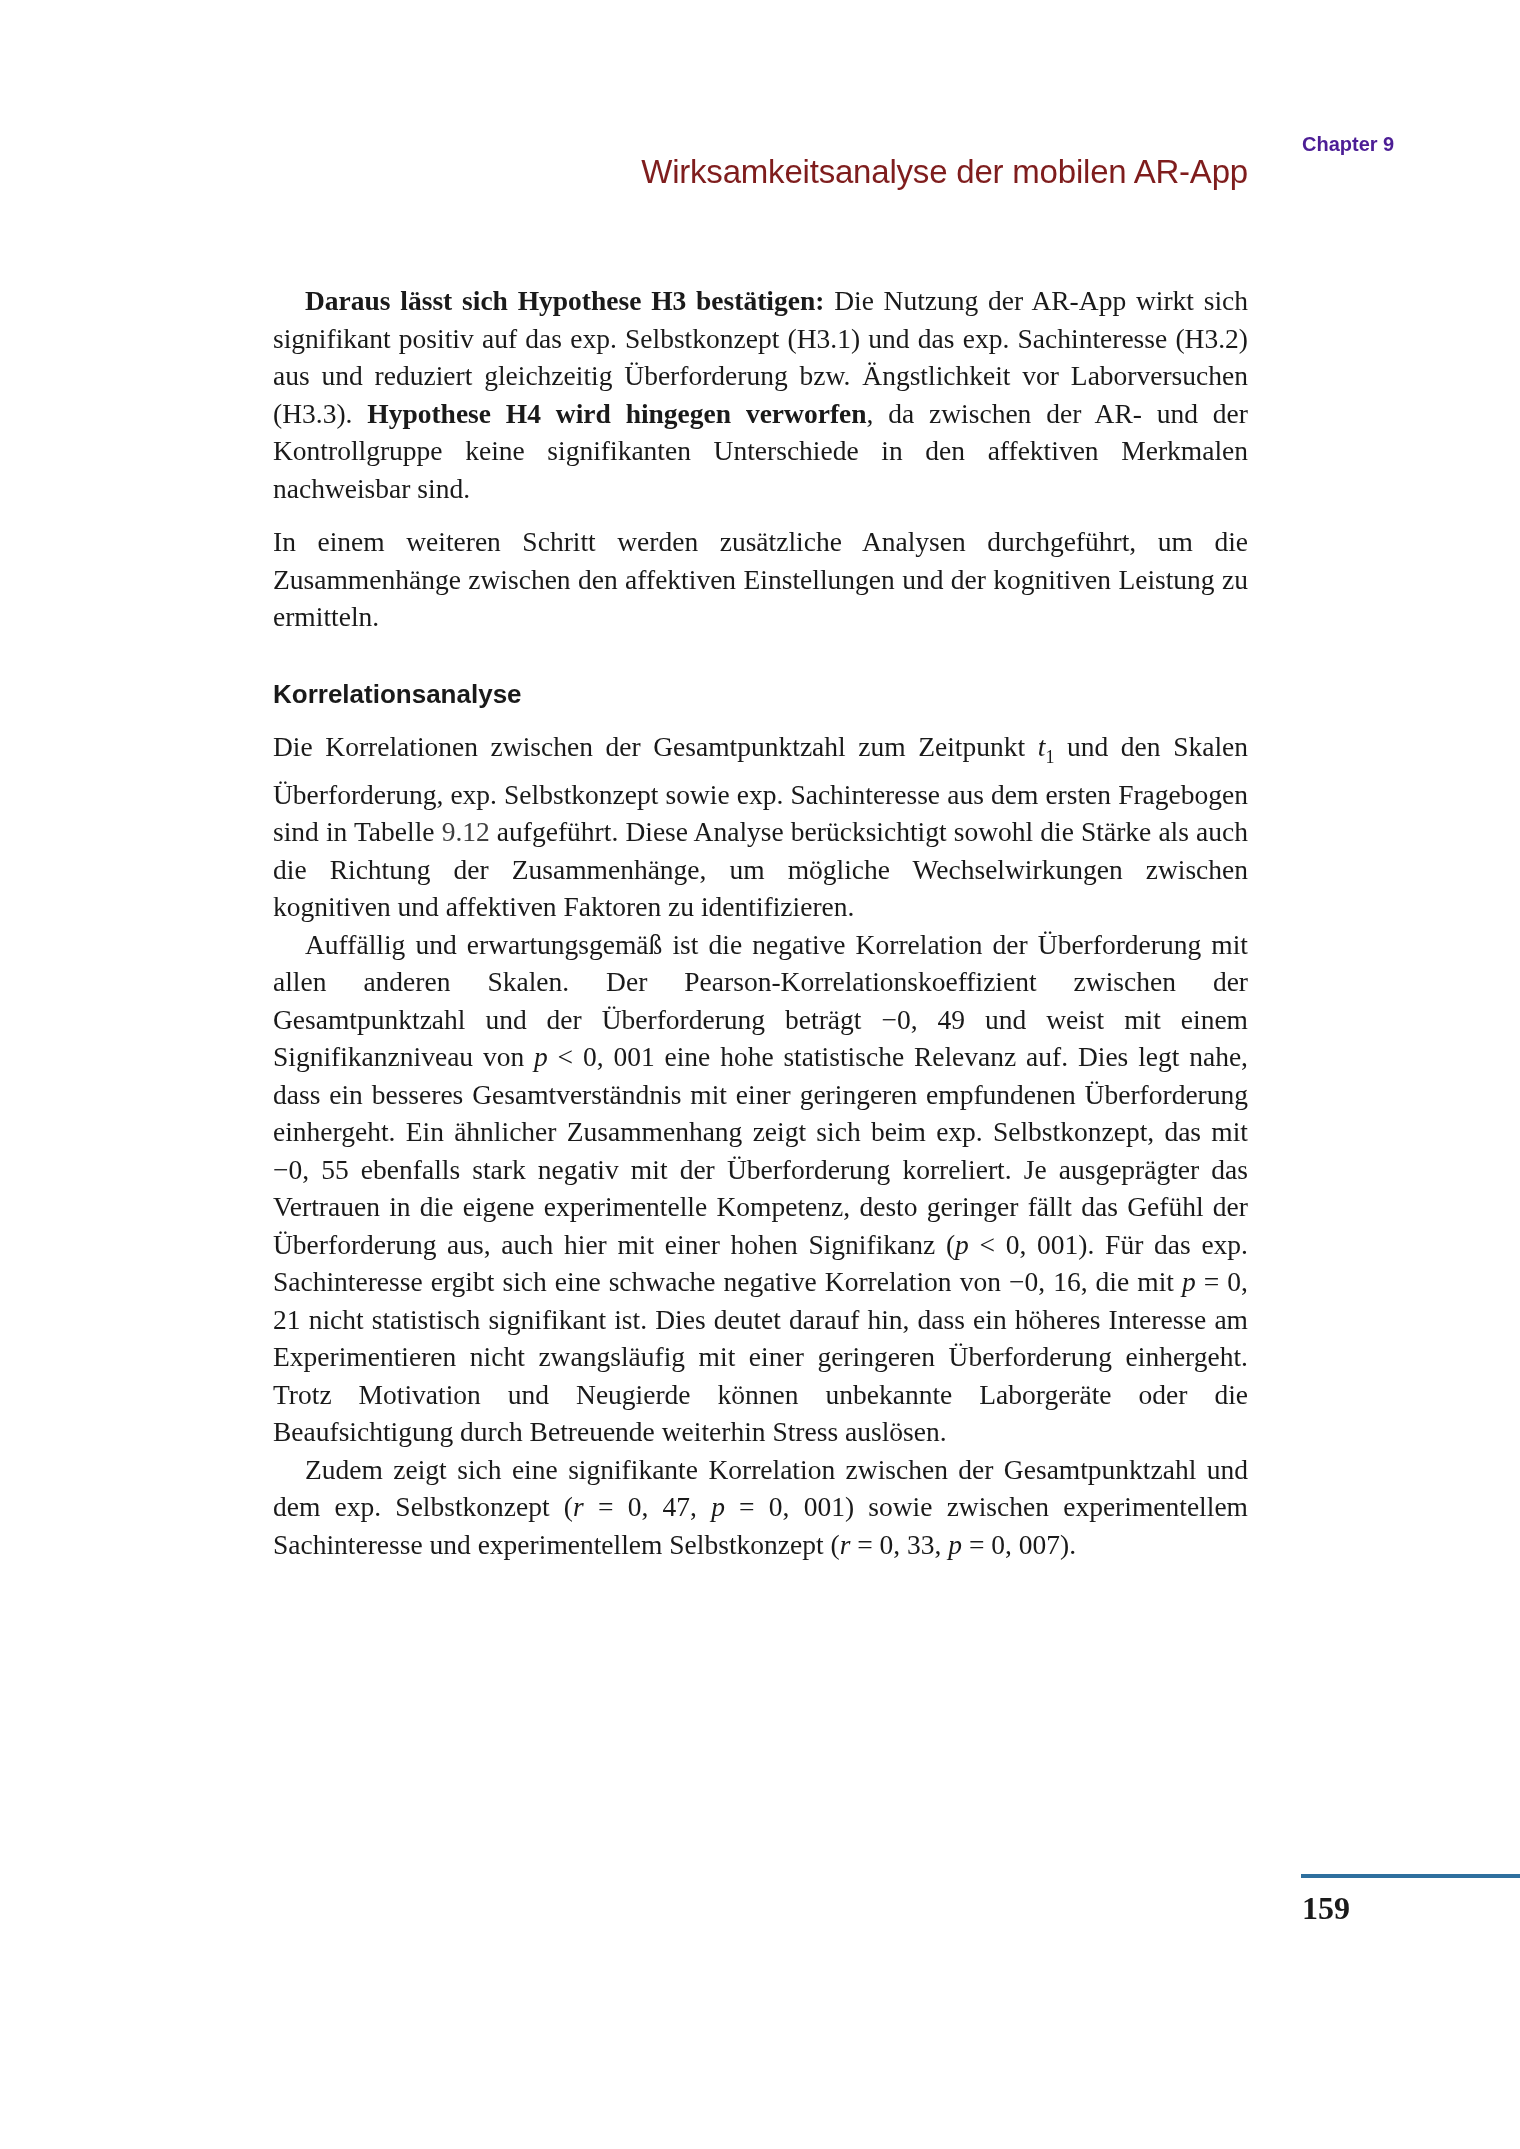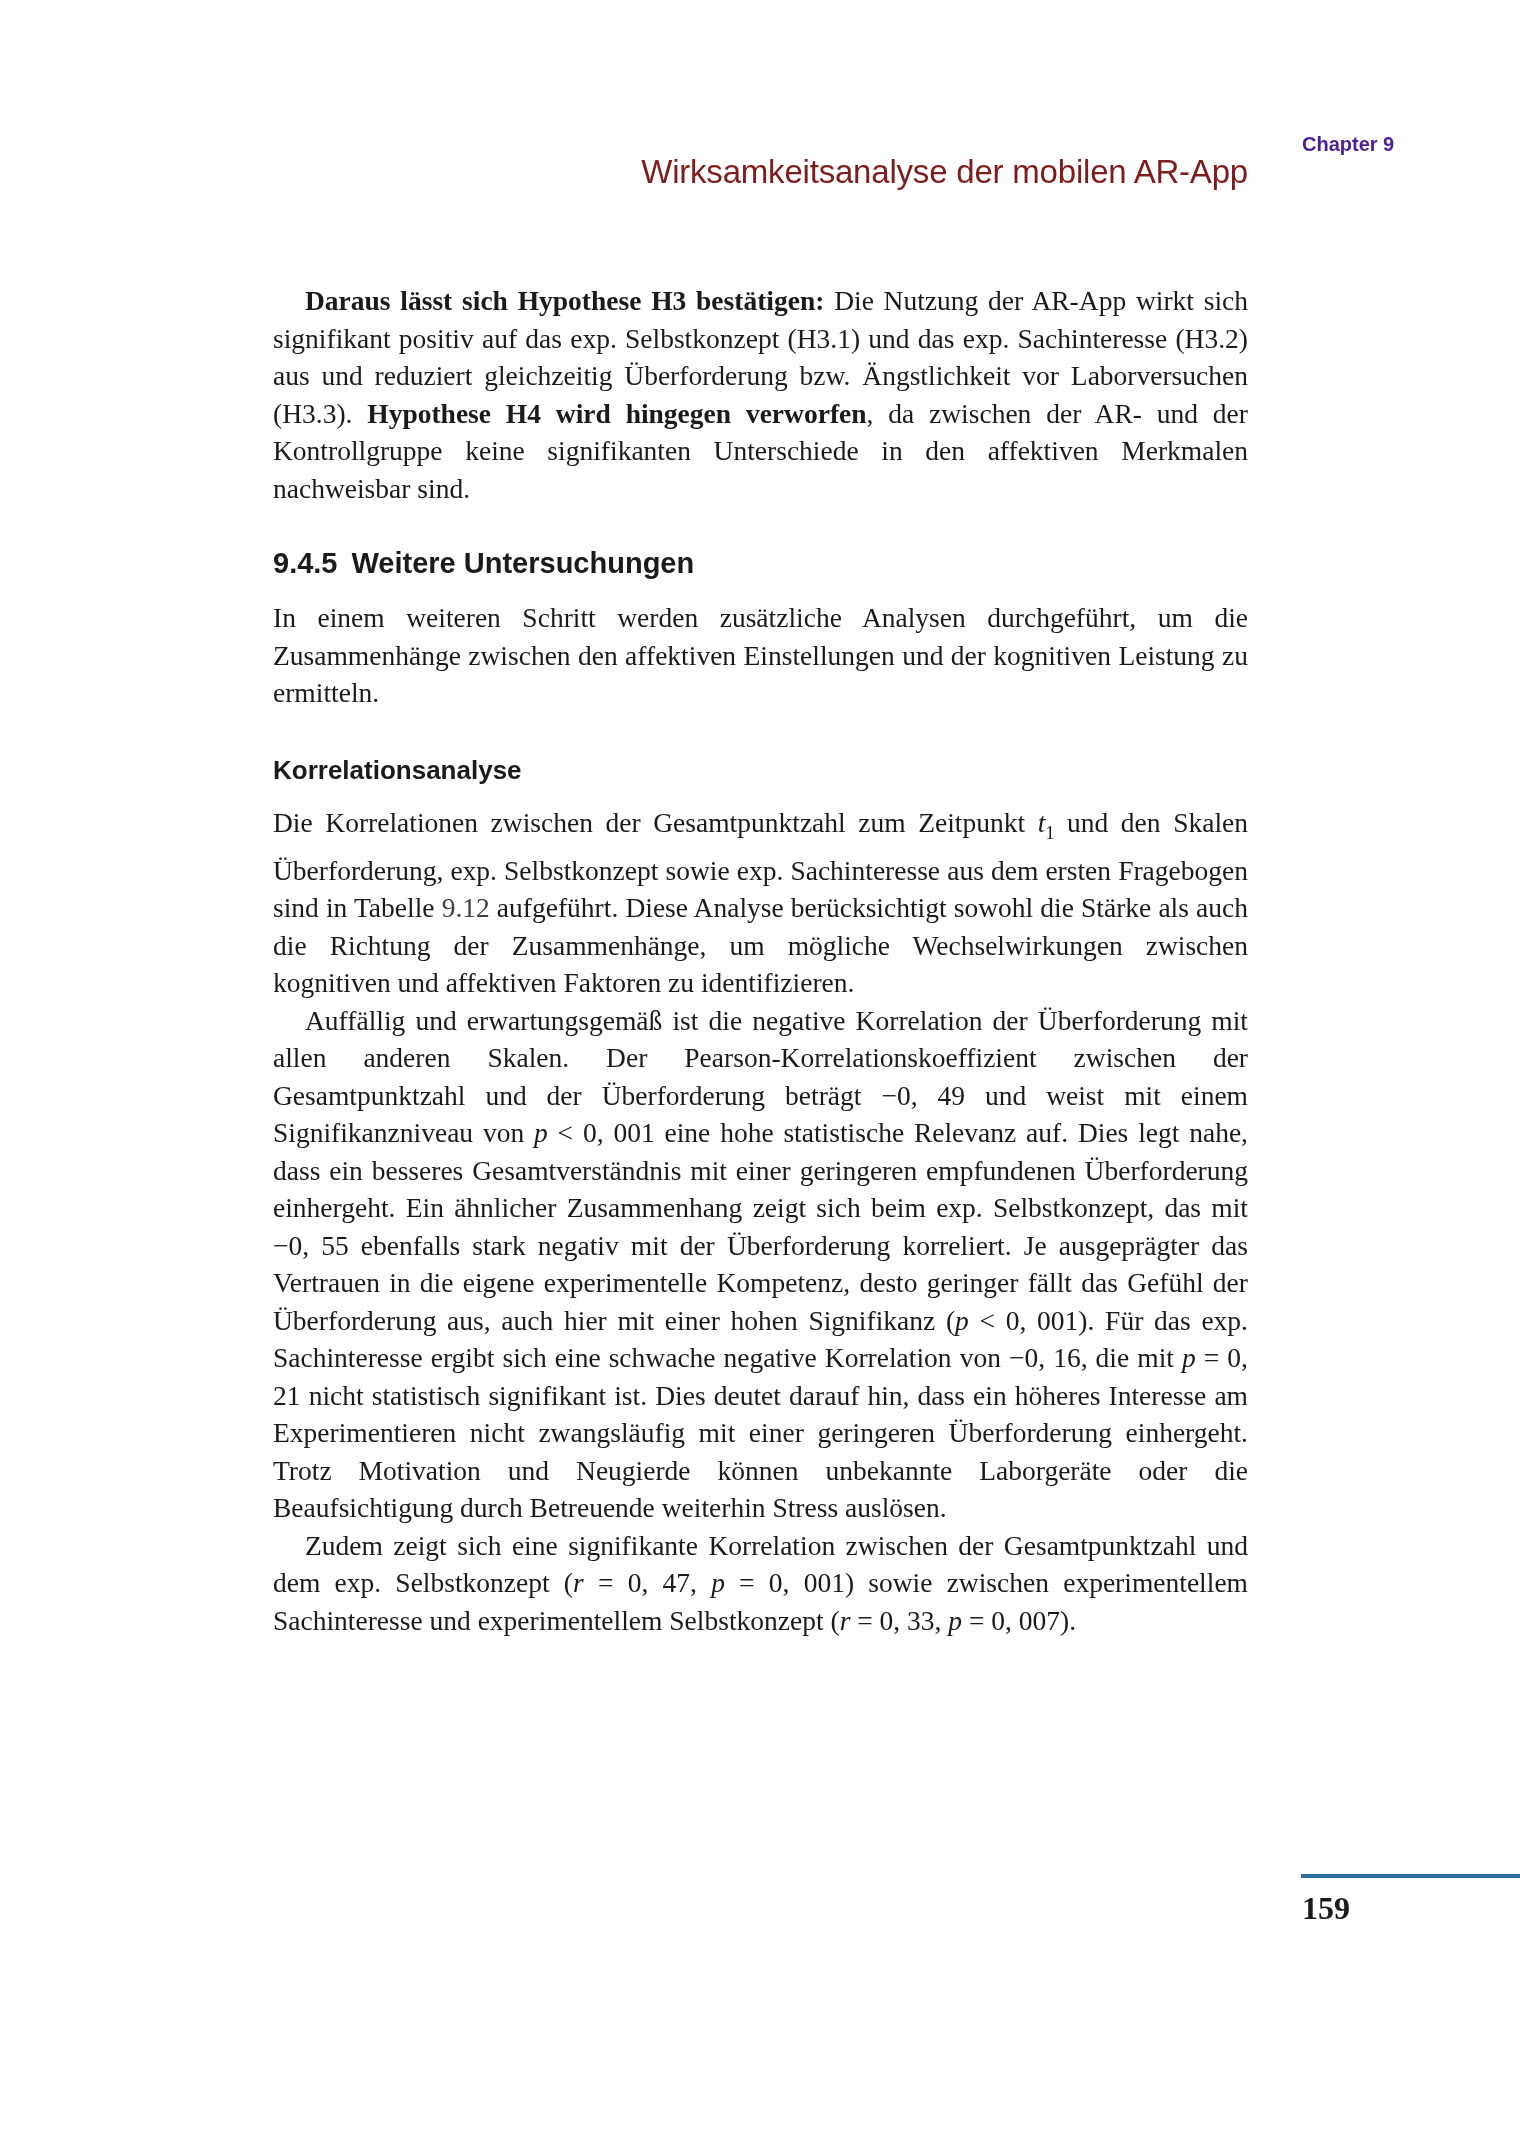--- a/index.html
+++ b/index.html
@@ -28,21 +28,20 @@
 
 <div class="header">
   <span class="running">Wirksamkeitsanalyse der mobilen AR-App</span>
   <span class="chapter">Chapter 9</span>
 </div>
 
 <div class="content">
 
   <p class="indent"><b>Daraus lässt sich Hypothese H3 bestätigen:</b><span> Die Nutzung der AR-App wirkt sich signifikant positiv auf das exp. Selbstkonzept (H3.1) und das exp. Sachinteresse (H3.2) aus und reduziert gleichzeitig Überforderung bzw. Ängstlichkeit vor Laborversuchen (H3.3). </span><b>Hypothese H4 wird hingegen verworfen</b><span>, da zwischen der AR- und der Kontrollgruppe keine signifikanten Unterschiede in den affektiven Merkmalen nachweisbar sind.</span></p>
 
-  <h2 style="margin-top:36px;"><span class="num">9.4.5</span><span>Weitere Untersuchungen</span></h2>
 
   <p style="margin-top:16px;">In einem weiteren Schritt werden zusätzliche Analysen durchgeführt, um die Zusammenhänge zwischen den affektiven Einstellungen und der kognitiven Leistung zu ermitteln.</p>
 
   <h3 style="margin-top:40px;">Korrelationsanalyse</h3>
 
   <p style="margin-top:16px;"><span>Die Korrelationen zwischen der Gesamtpunktzahl zum Zeitpunkt </span><span class="math">t</span><sub style="font-size:18px;">1</sub><span> und den Skalen Überforderung, exp. Selbstkonzept sowie exp. Sachinteresse aus dem ersten Fragebogen sind in Tabelle </span><span class="link">9.12</span><span> aufgeführt. Diese Analyse berücksichtigt sowohl die Stärke als auch die Richtung der Zusammenhänge, um mögliche Wechselwirkungen zwischen kognitiven und affektiven Faktoren zu identifizieren.</span></p>
 
   <p class="indent"><span>Auffällig und erwartungsgemäß ist die negative Korrelation der Überforderung mit allen anderen Skalen. Der Pearson-Korrelationskoeffizient zwischen der Gesamtpunktzahl und der Überforderung beträgt −0, 49 und weist mit einem Signifikanzniveau von </span><span class="math">p</span><span> &lt; 0, 001 eine hohe statistische Relevanz auf. Dies legt nahe, dass ein besseres Gesamtverständnis mit einer geringeren empfundenen Überforderung einhergeht. Ein ähnlicher Zusammenhang zeigt sich beim exp. Selbstkonzept, das mit −0, 55 ebenfalls stark negativ mit der Überforderung korreliert. Je ausgeprägter das Vertrauen in die eigene experimentelle Kompetenz, desto geringer fällt das Gefühl der Überforderung aus, auch hier mit einer hohen Signifikanz (</span><span class="math">p</span><span> &lt; 0, 001). Für das exp. Sachinteresse ergibt sich eine schwache negative Korrelation von −0, 16, die mit </span><span class="math">p</span><span> = 0, 21 nicht statistisch signifikant ist. Dies deutet darauf hin, dass ein höheres Interesse am Experimentieren nicht zwangsläufig mit einer geringeren Überforderung einhergeht. Trotz Motivation und Neugierde können unbekannte Laborgeräte oder die Beaufsichtigung durch Betreuende weiterhin Stress auslösen.</span></p>
 
   <p class="indent"><span>Zudem zeigt sich eine signifikante Korrelation zwischen der Gesamtpunktzahl und dem exp. Selbstkonzept (</span><span class="math">r</span><span> = 0, 47, </span><span class="math">p</span><span> = 0, 001) sowie zwischen experimentellem Sachinteresse und experimentellem Selbstkonzept (</span><span class="math">r</span><span> = 0, 33, </span><span class="math">p</span><span> = 0, 007).</span></p>

